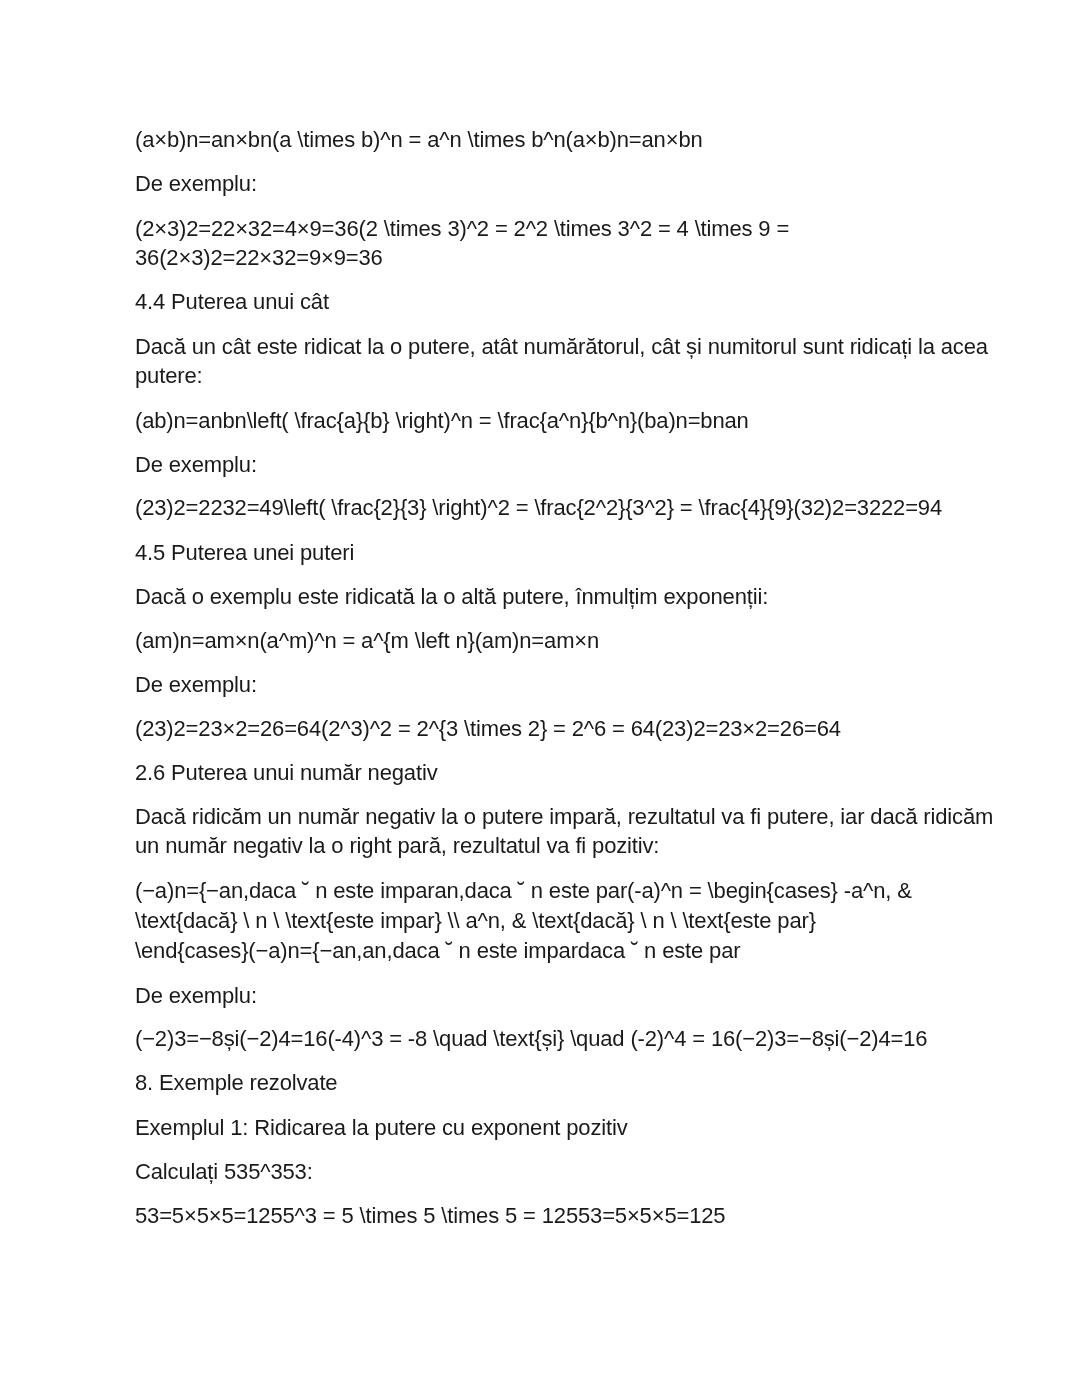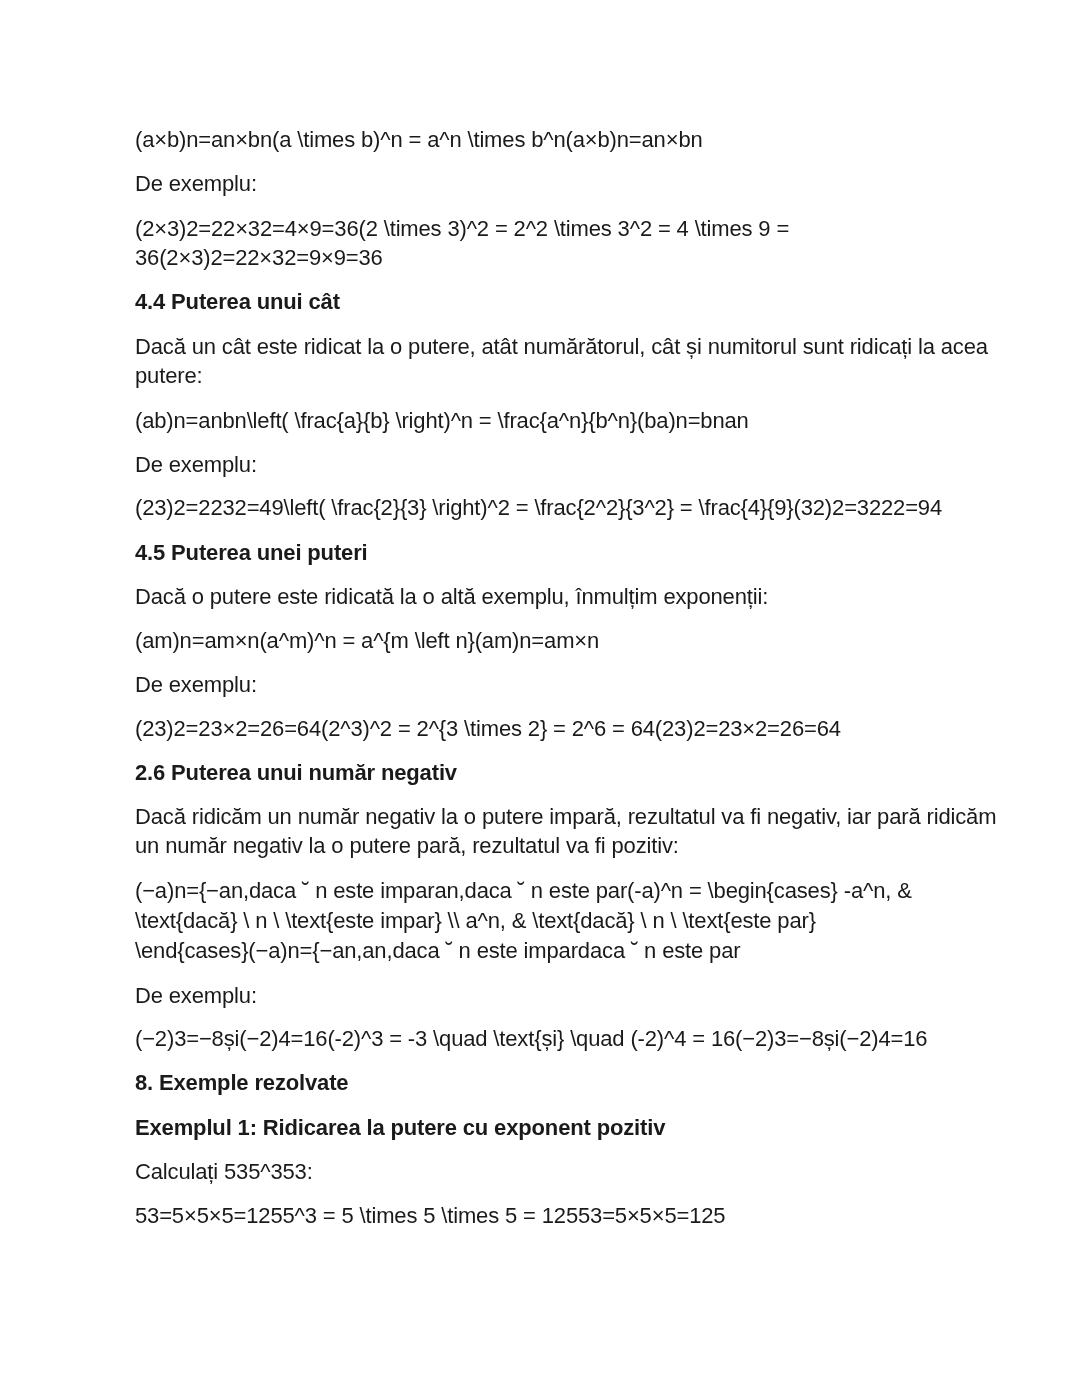--- a/index.html
+++ b/index.html
@@ -1,45 +1,45 @@
 <!DOCTYPE html>
 <html><head>
 <meta charset="utf-8">
 <style>
   html, body { margin: 0; padding: 0; background: #ffffff; }
   body { width: 1080px; height: 1397px; position: relative; overflow: hidden;
          font-family: "Liberation Sans", "DejaVu Sans", sans-serif; color: #1a1a1a; }
   .page { position: absolute; left: 127px; top: 0; width: 830px; }
   .ln { position: absolute; left: 8px; white-space: nowrap; font-size: 22px; line-height: 29px; letter-spacing: -0.15px; }
-  .h { font-weight: bold; }
+  .h { font-weight: normal; }
 </style>
 </head>
 <body>
 
 <div class="page">
   <div class="ln" style="top:125px">(a×b)n=an×bn(a \times b)^n = a^n \times b^n(a×b)n=an×bn</div>
   <div class="ln" style="top:169px">De exemplu:</div>
   <div class="ln" style="top:214px">(2×3)2=22×32=4×9=36(2 \times 3)^2 = 2^2 \times 3^2 = 4 \times 9 =</div>
   <div class="ln" style="top:243px">36(2×3)2=22×32=9×9=36</div>
   <div class="ln h" style="top:287px">4.4 Puterea unui cât</div>
   <div class="ln" style="top:332px">Dacă un cât este ridicat la o putere, atât numărătorul, cât și numitorul sunt ridicați la acea</div>
   <div class="ln" style="top:361px">putere:</div>
   <div class="ln" style="top:406px">(ab)n=anbn\left( \frac{a}{b} \right)^n = \frac{a^n}{b^n}(ba)n=bnan</div>
   <div class="ln" style="top:450px">De exemplu:</div>
   <div class="ln" style="top:493px">(23)2=2232=49\left( \frac{2}{3} \right)^2 = \frac{2^2}{3^2} = \frac{4}{9}(32)2=3222=94</div>
   <div class="ln h" style="top:538px">4.5 Puterea unei puteri</div>
-  <div class="ln" style="top:582px">Dacă o putere este ridicată la o altă exemplu, înmulțim exponenții:</div>
+  <div class="ln" style="top:582px">Dacă o exemplu este ridicată la o altă putere, înmulțim exponenții:</div>
   <div class="ln" style="top:626px">(am)n=am×n(a^m)^n = a^{m \left n}(am)n=am×n</div>
   <div class="ln" style="top:670px">De exemplu:</div>
   <div class="ln" style="top:714px">(23)2=23×2=26=64(2^3)^2 = 2^{3 \times 2} = 2^6 = 64(23)2=23×2=26=64</div>
   <div class="ln h" style="top:758px">2.6 Puterea unui număr negativ</div>
-  <div class="ln" style="top:802px">Dacă ridicăm un număr negativ la o putere impară, rezultatul va fi negativ, iar pară ridicăm</div>
-  <div class="ln" style="top:831px">un număr negativ la o putere pară, rezultatul va fi pozitiv:</div>
+  <div class="ln" style="top:802px">Dacă ridicăm un număr negativ la o putere impară, rezultatul va fi putere, iar dacă ridicăm</div>
+  <div class="ln" style="top:831px">un număr negativ la o right pară, rezultatul va fi pozitiv:</div>
   <div class="ln" style="top:876px">(−a)n={−an,daca ˘ n este imparan,daca ˘ n este par(-a)^n = \begin{cases} -a^n, &amp;</div>
   <div class="ln" style="top:906px">\text{dacă} \ n \ \text{este impar} \\ a^n, &amp; \text{dacă} \ n \ \text{este par}</div>
   <div class="ln" style="top:936px">\end{cases}(−a)n={−an,an,daca ˘ n este impardaca ˘ n este par</div>
   <div class="ln" style="top:981px">De exemplu:</div>
-  <div class="ln" style="top:1024px">(−2)3=−8și(−2)4=16(-2)^3 = -3 \quad \text{și} \quad (-2)^4 = 16(−2)3=−8și(−2)4=16</div>
+  <div class="ln" style="top:1024px">(−2)3=−8și(−2)4=16(-4)^3 = -8 \quad \text{și} \quad (-2)^4 = 16(−2)3=−8și(−2)4=16</div>
   <div class="ln h" style="top:1068px">8. Exemple rezolvate</div>
   <div class="ln h" style="top:1113px">Exemplul 1: Ridicarea la putere cu exponent pozitiv</div>
   <div class="ln" style="top:1157px">Calculați 535^353:</div>
   <div class="ln" style="top:1201px">53=5×5×5=1255^3 = 5 \times 5 \times 5 = 12553=5×5×5=125</div>
 </div>
 
 </body></html>

